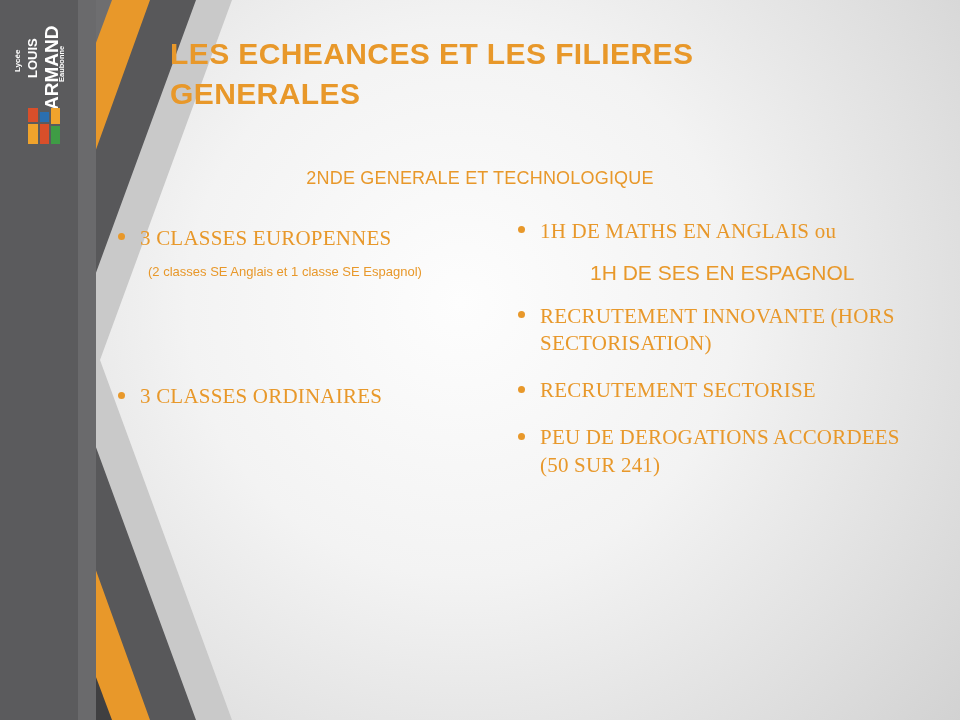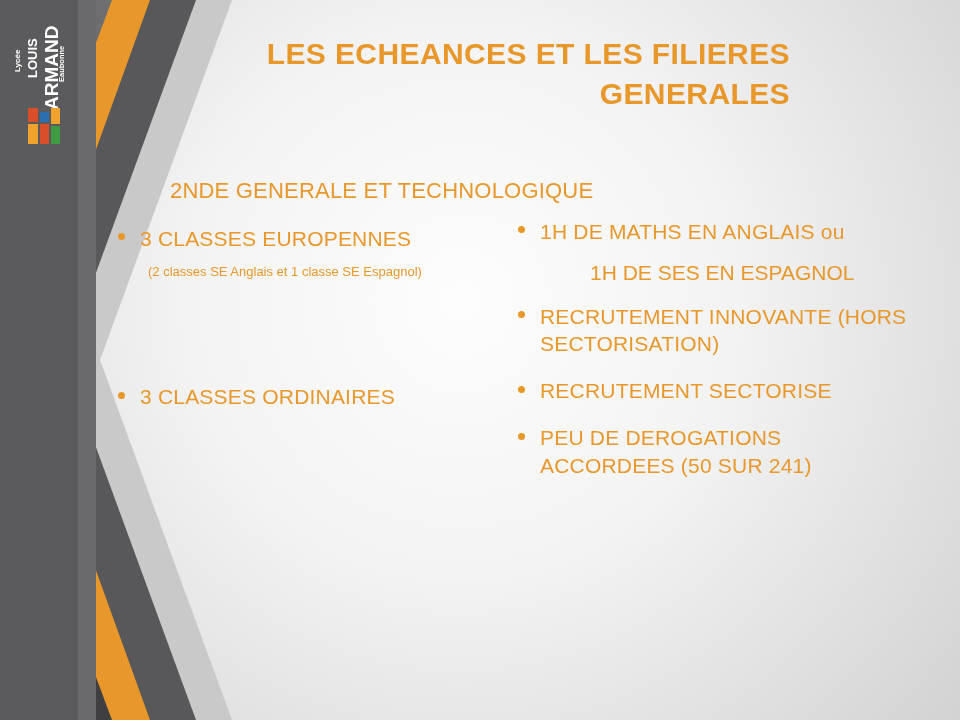--- a/index.html
+++ b/index.html
@@ -89,34 +89,35 @@
     position: absolute;
     display: block;
   }
 
   
   .title {
     position: absolute;
     left: 170px;
     top: 34px;
     width: 620px;
-    text-align: right;
+    text-align: left;
     color: #E8982A;
     font-size: 30px;
     font-weight: bold;
     line-height: 1.32;
     letter-spacing: 0.4px;
   }
   .subtitle {
     position: absolute;
     left: 170px;
-    top: 178px;
+    top: 168px;
     width: 620px;
+    text-align: center;
     color: #E8982A;
-    font-size: 22px;
+    font-size: 18px;
     letter-spacing: 0.2px;
   }
 
   .col {
     position: absolute;
     color: #E8982A;
   }
   .col-left {
     left: 108px;
     top: 225px;
@@ -139,20 +140,21 @@
     top: 0.52em;
     width: 7px;
     height: 7px;
     background: #E8982A;
     border-radius: 50%;
   }
   .bullet-text {
     font-size: 21px;
     line-height: 1.3;
     letter-spacing: 0.2px;
+    font-family: Liberation Serif, serif;
   }
   .note {
     padding-left: 8px;
     margin-top: 12px;
     font-size: 13px;
     line-height: 1.3;
   }
   .sub-line {
     padding-left: 50px;
     font-size: 21px;

